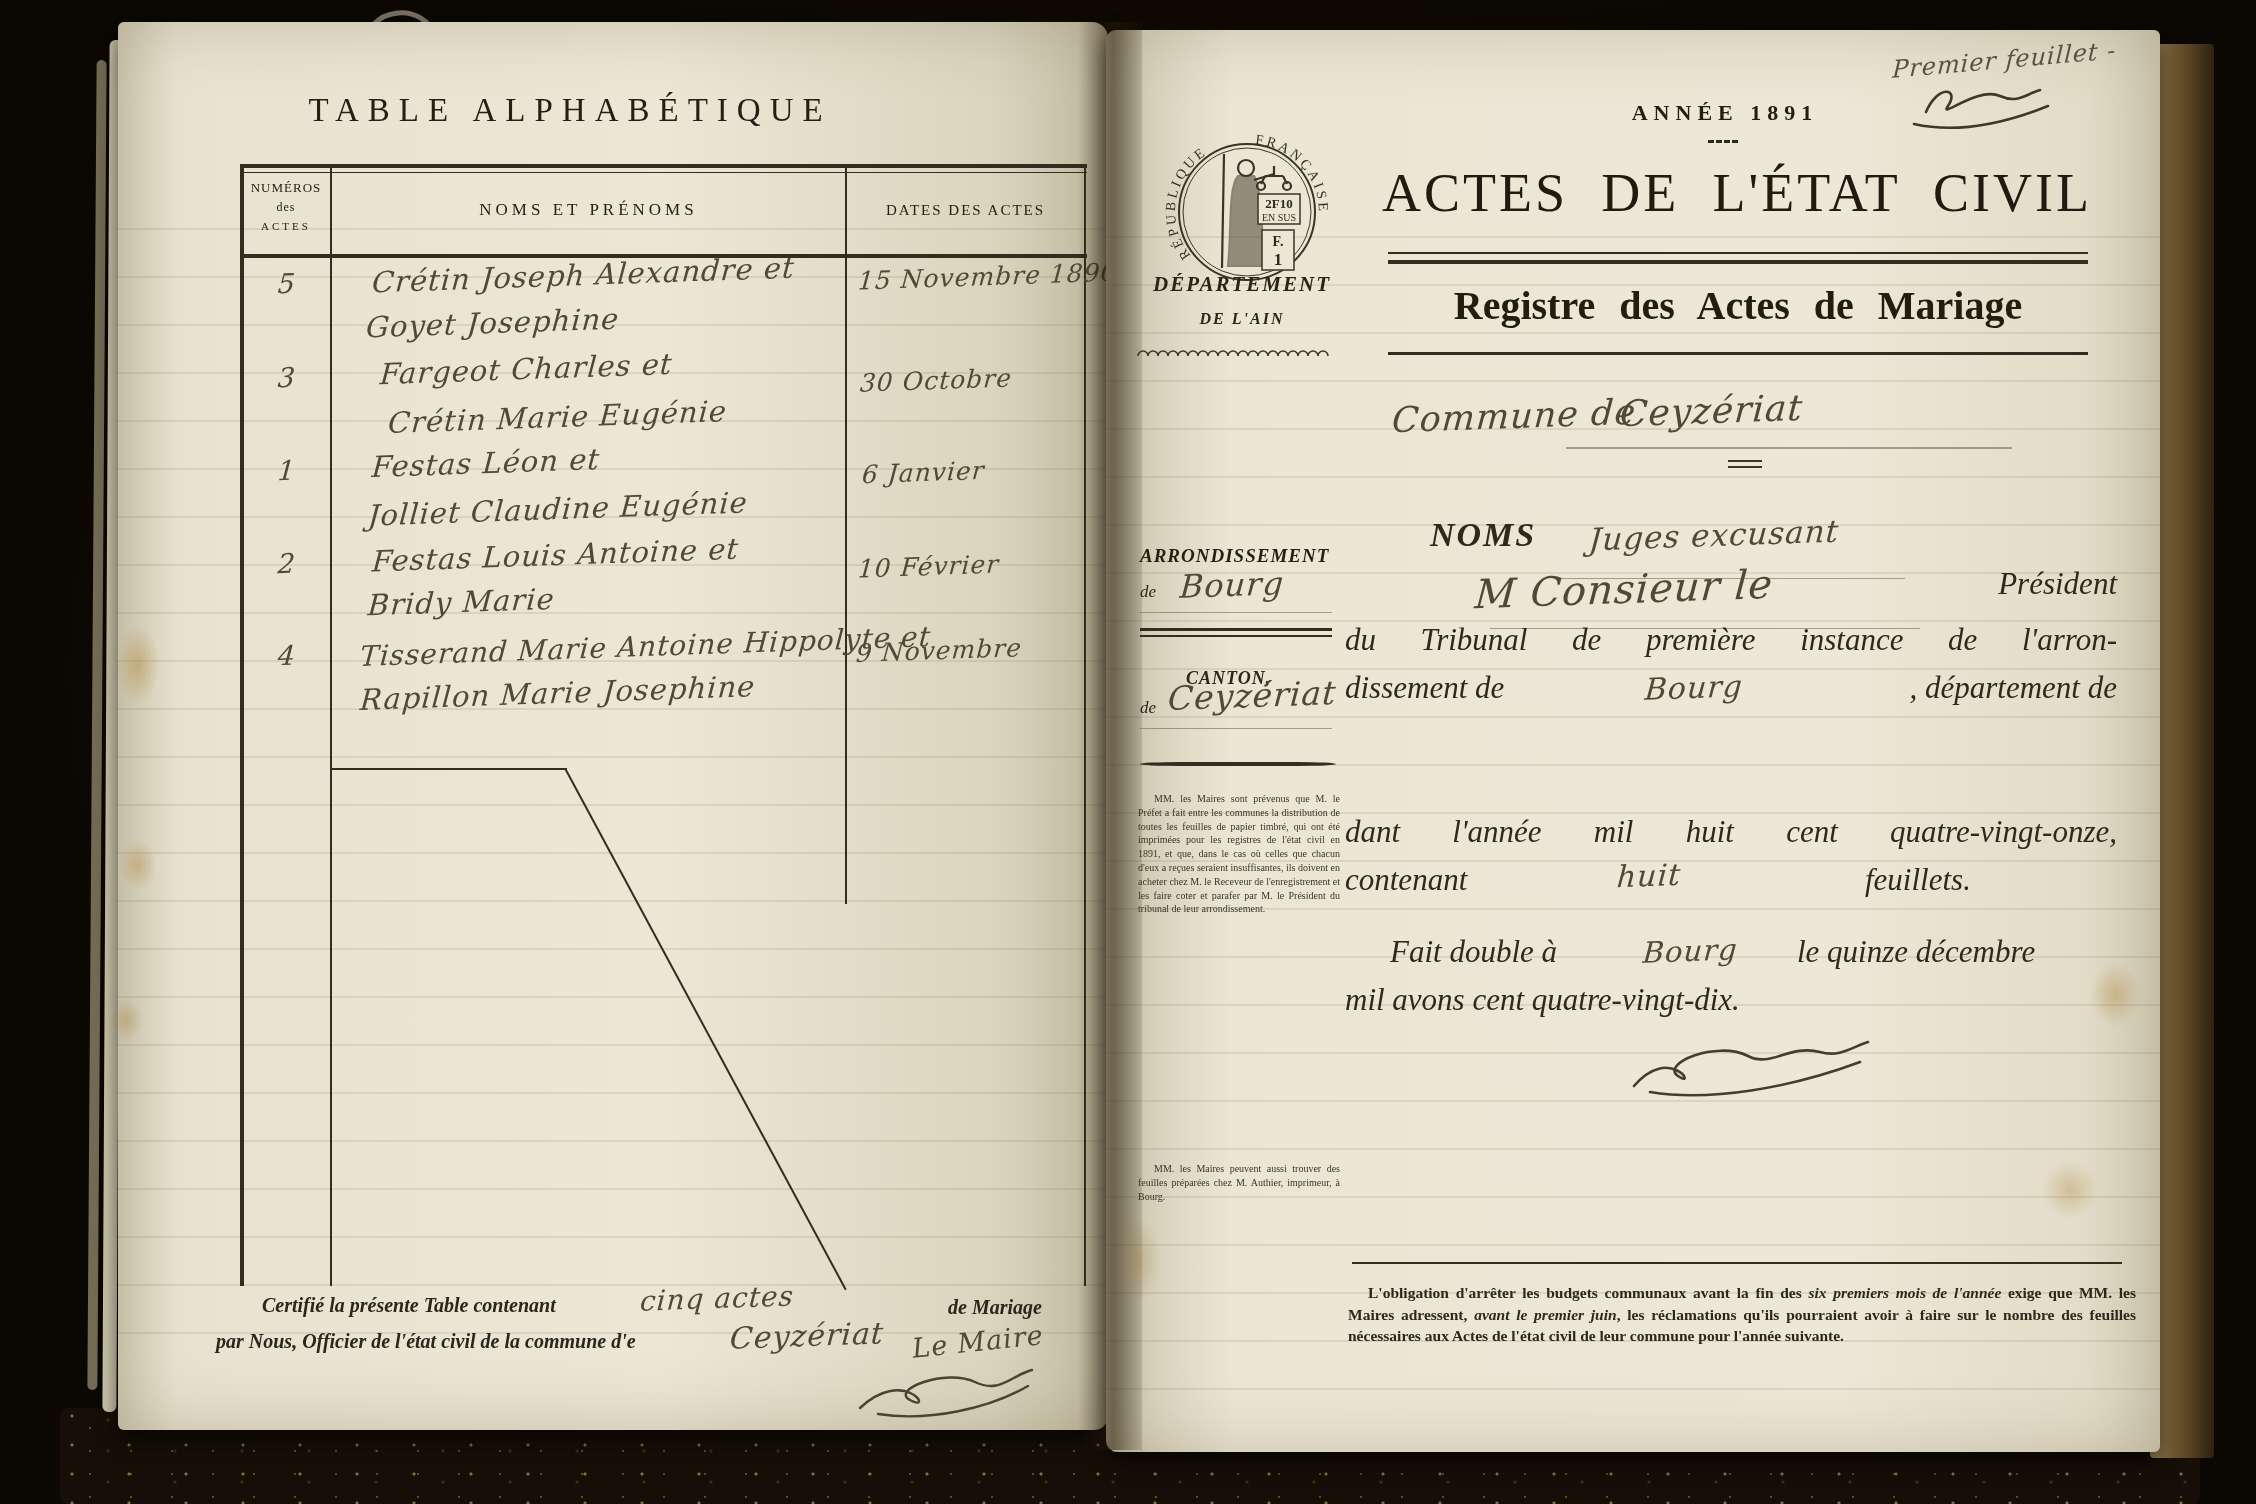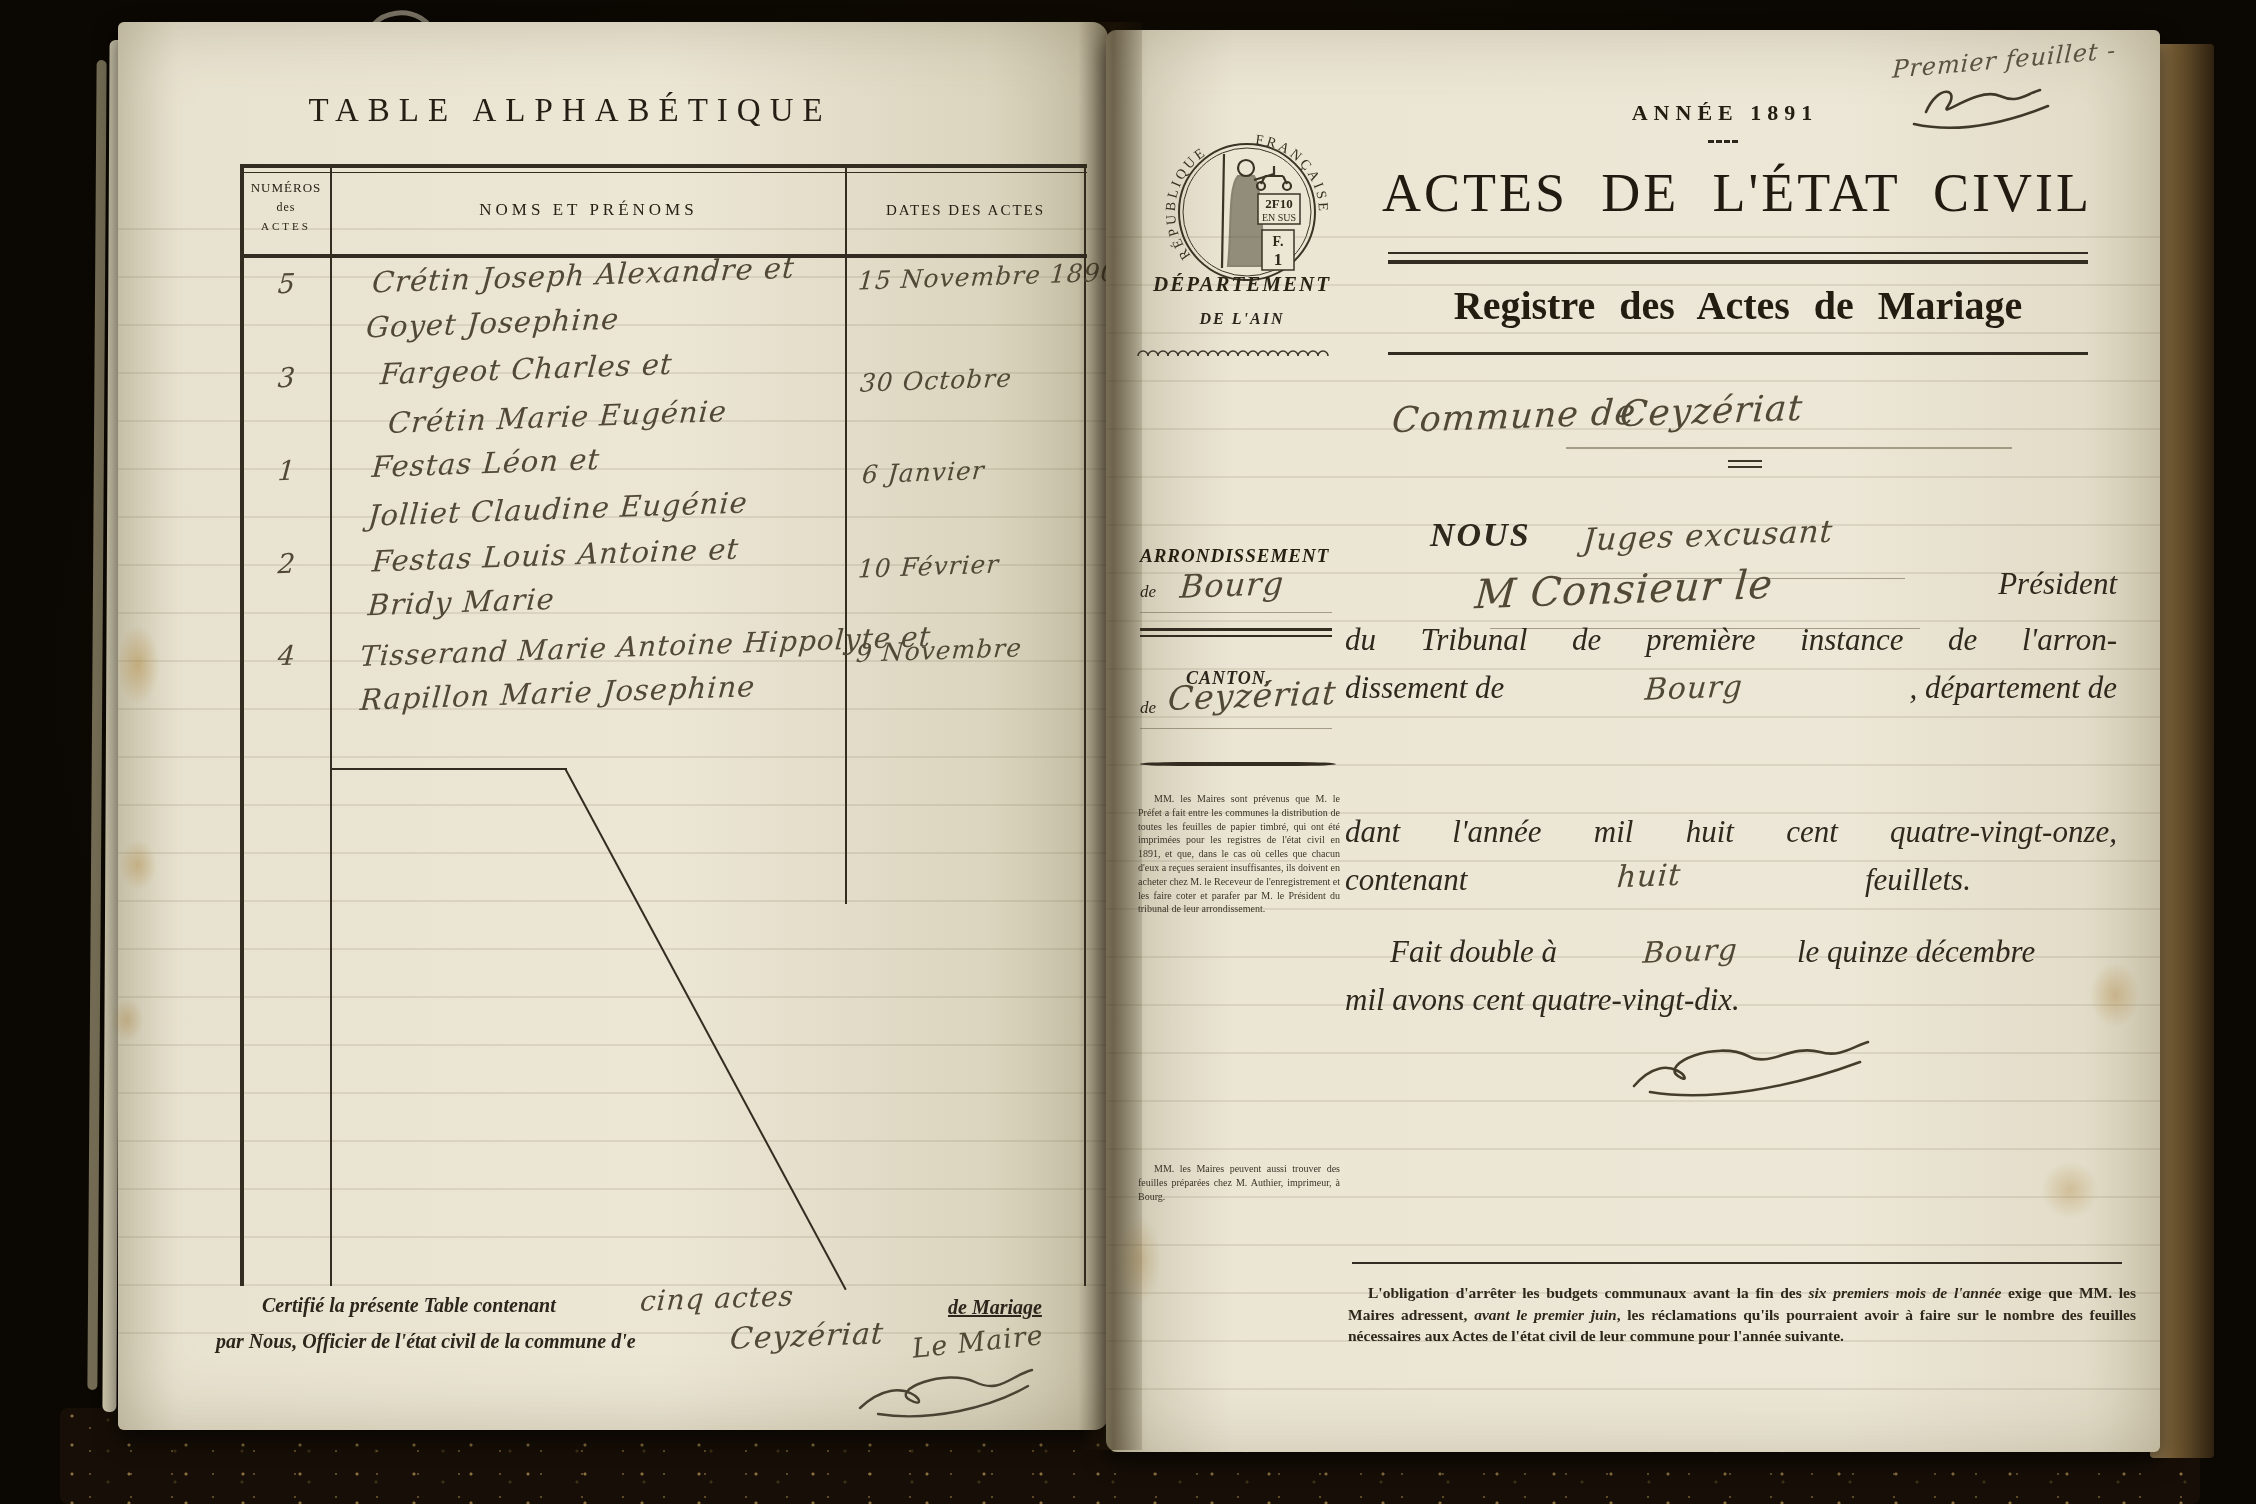--- a/index.html
+++ b/index.html
@@ -104,21 +104,21 @@
   <div class="abs hw hwb" style="left:368px;top:585px;font-size:29px;">Bridy Marie</div>
   <div class="abs hw hwb" style="left:858px;top:552px;font-size:25px;">10 Février</div>
 
   <div class="abs hw hwb" style="left:262px;top:640px;width:50px;text-align:center;font-size:27px;">4</div>
   <div class="abs hw hwb" style="left:360px;top:630px;font-size:28px;">Tisserand Marie Antoine Hippolyte et</div>
   <div class="abs hw hwb" style="left:360px;top:676px;font-size:29px;">Rapillon Marie Josephine</div>
   <div class="abs hw hwb" style="left:856px;top:636px;font-size:25px;">9 Novembre</div>
 
   <div class="abs pp" style="left:262px;top:1294px;font-size:20px;font-weight:bold;font-style:italic;">Certifié la présente Table contenant</div>
   <div class="abs hw hwb" style="left:640px;top:1282px;font-size:28px;">cinq actes</div>
-  <div class="abs pp" style="left:948px;top:1296px;font-size:20px;font-weight:bold;font-style:italic;text-decoration:underline;">de Mariage</div>
+  <div class="abs pp" style="left:948px;top:1296px;font-size:20px;font-weight:bold;font-style:italic;">de Mariage</div>
   <div class="abs pp" style="left:216px;top:1330px;font-size:20px;font-weight:bold;font-style:italic;">par Nous, Officier de l'état civil de la commune d'e</div>
   <div class="abs hw hwb" style="left:730px;top:1318px;font-size:30px;">Ceyzériat</div>
   <div class="abs hw hwb" style="left:912px;top:1326px;font-size:27px;transform:rotate(-6deg);">Le Maire</div>
   <svg class="abs" style="left:850px;top:1356px;" width="190" height="64">
     <path d="M10,52 C55,10 85,58 60,44 C40,34 95,12 125,26 C150,38 160,20 182,14 M28,58 C80,66 140,52 178,30" fill="none" stroke="#4a4232" stroke-width="2.4" stroke-linecap="round"></path>
   </svg>
 
   <div class="abs" id="pageR">
     <div class="ruling"></div>
   </div>
@@ -198,21 +198,21 @@
   <div class="abs pp" style="left:1186px;top:668px;font-size:18px;font-weight:bold;font-style:italic;letter-spacing:1px;">CANTON,</div>
   <div class="abs pp" style="left:1140px;top:698px;font-size:17px;font-style:italic;">de</div>
   <div class="abs hw hwb" style="left:1168px;top:676px;font-size:33px;">Ceyzériat</div>
   <div class="abs faint" style="left:1140px;top:728px;width:192px;height:1px;"></div>
   <div class="abs rule" style="left:1140px;top:762px;width:196px;height:4px;border-radius:40%/100%;"></div>
 
   <div class="abs small-notice" style="left:1138px;top:792px;"><span class="ind"></span><span>MM. les Maires sont prévenus que M. le Préfet a fait entre les communes la distribution de toutes les feuilles de papier timbré, qui ont été imprimées pour les registres de l'état civil en 1891, et que, dans le cas où celles que chacun d'eux a reçues seraient insuffisantes, ils doivent en acheter chez M. le Receveur de l'enregistrement et les faire coter et parafer par M. le Président du tribunal de leur arrondissement.</span></div>
   <div class="abs small-notice" style="left:1138px;top:1162px;"><span class="ind"></span><span>MM. les Maires peuvent aussi trouver des feuilles préparées chez M. Authier, imprimeur, à Bourg.</span></div>
 
   <div class="abs bodyline" style="top:516px;">
-    <span style="margin-left:85px;font-weight:bold;font-size:34px;letter-spacing:2px;">NOUS</span>
+    <span style="margin-left:85px;font-weight:bold;font-size:34px;letter-spacing:2px;">NOMS</span>
     <span class="hw hwb" style="margin-left:45px;font-size:31px;">Juges excusant</span>
   </div>
   <div class="abs faint" style="left:1555px;top:578px;width:350px;height:1px;"></div>
   <div class="abs bodyline" style="top:566px;">
     <span class="hw hwb" style="position:absolute;left:130px;font-size:40px;">M Consieur le</span>
     <span style="position:absolute;right:0;">Président</span>
   </div>
   <div class="abs faint" style="left:1490px;top:628px;width:430px;height:1px;"></div>
   <div class="abs bodyline just" style="top:622px;">du Tribunal de première instance de l'arron-</div>
   <div class="abs bodyline" style="top:670px;">

